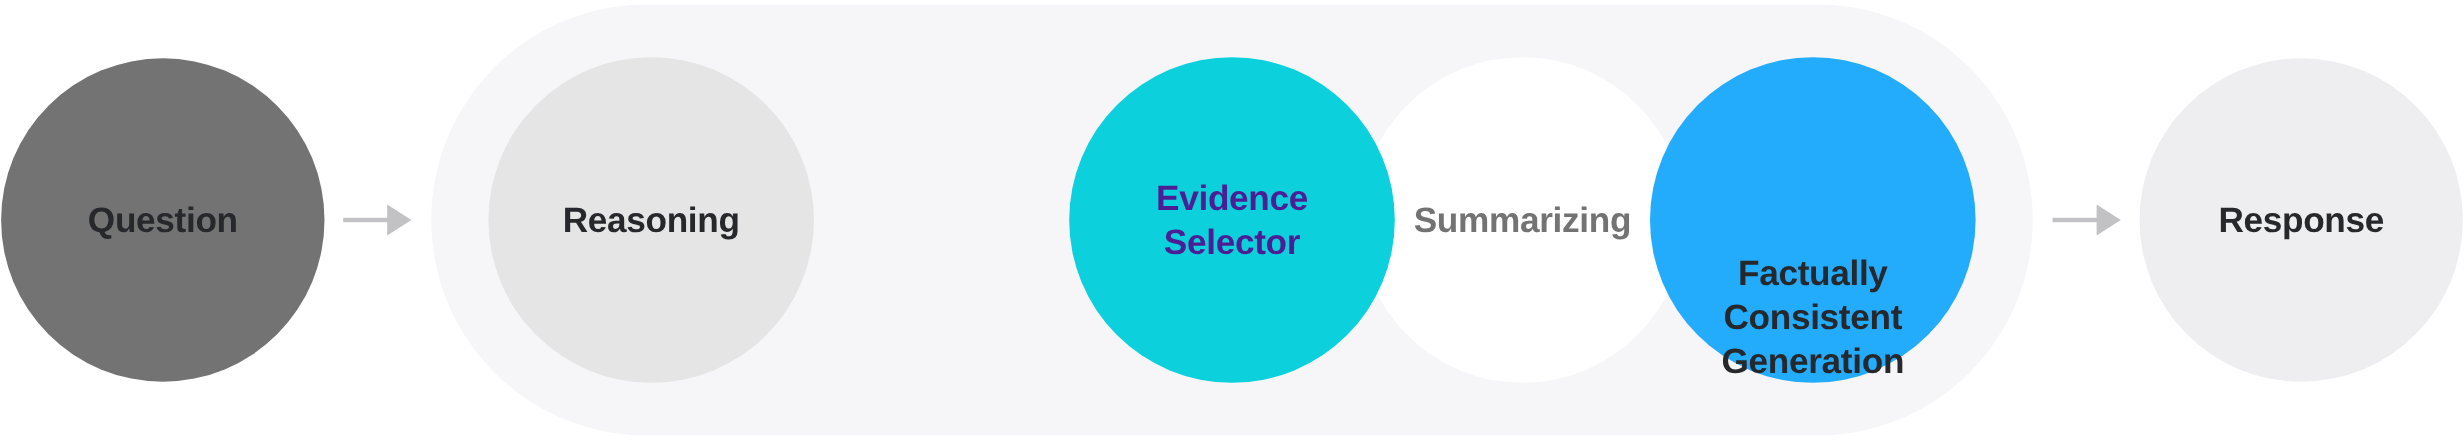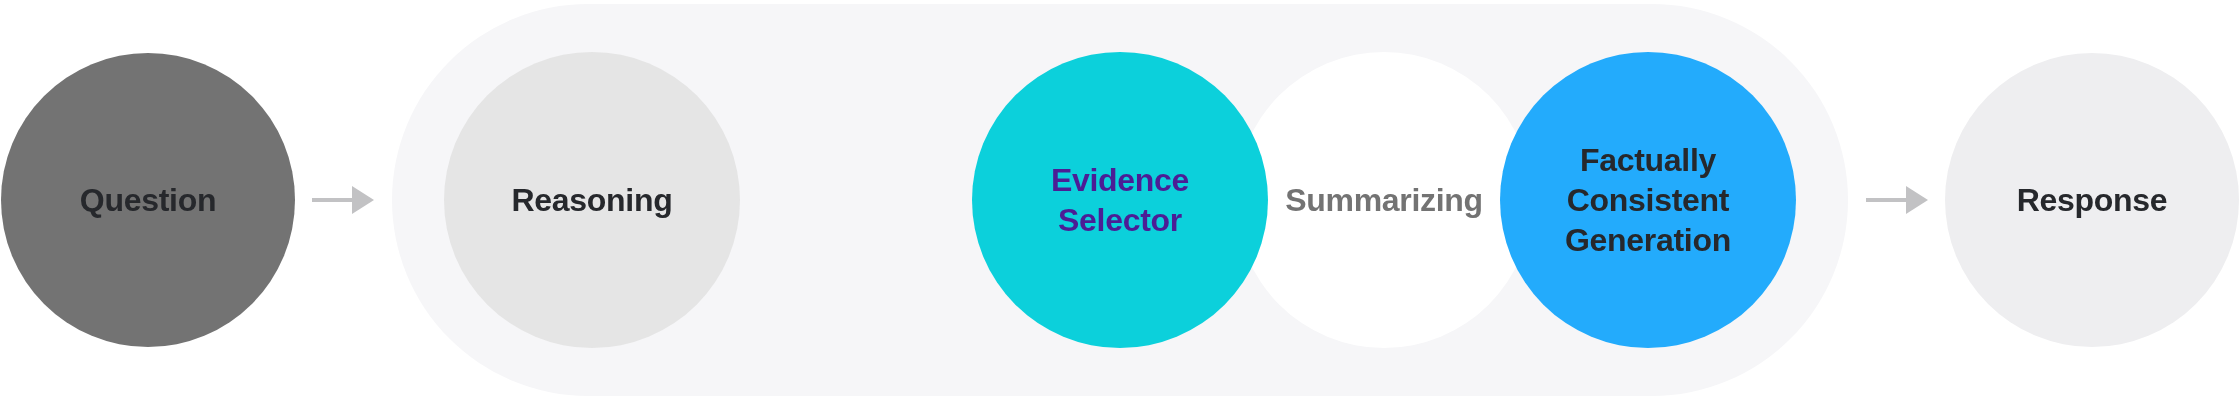--- a/index.html
+++ b/index.html
@@ -42,21 +42,21 @@
     height: 296px;
     top: 52px;
   }
   .step.white  { z-index: 2; }
   .step.accent { z-index: 3; }
   .pos-q  { left: 1px; }
   .pos-s0 { left: 444px; }
   .pos-s1 { left: 708px; }
   .pos-s2 { left: 972px; }
   .pos-s3 { left: 1236px; }
-  .pos-s4 { left: 1500px; }
+  .pos-s4 { left: 1500px; align-items: flex-end; }
   .pos-r  { left: 1945px; }
   .lbl {
     font-weight: 700;
     font-size: 32px;
     line-height: 40px;
     color: #26282C;
     letter-spacing: -0.3px;
     max-width: 240px;
     position: relative;
   }

